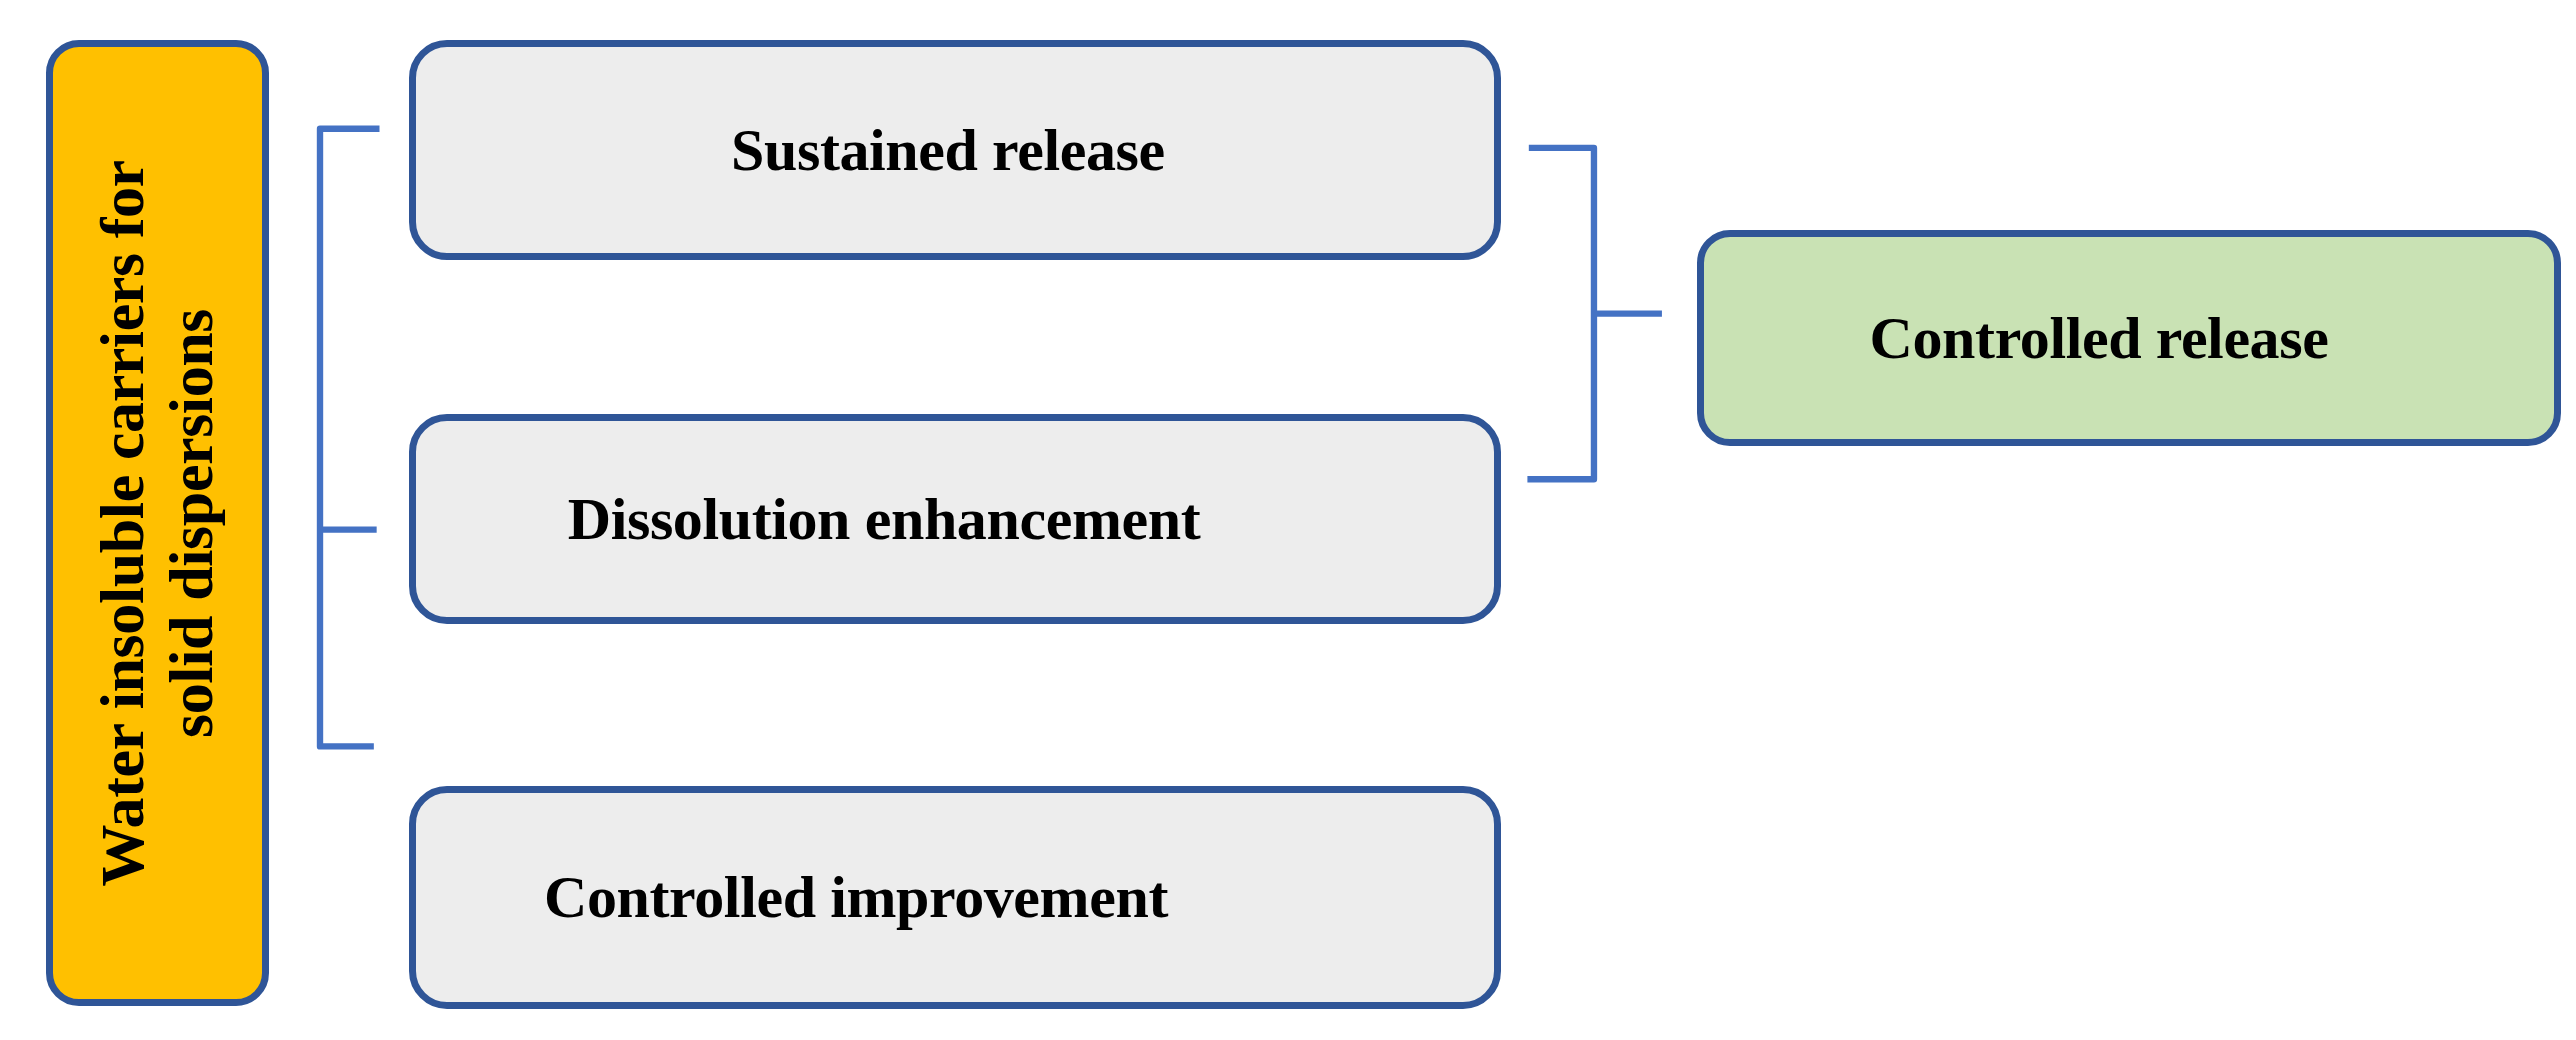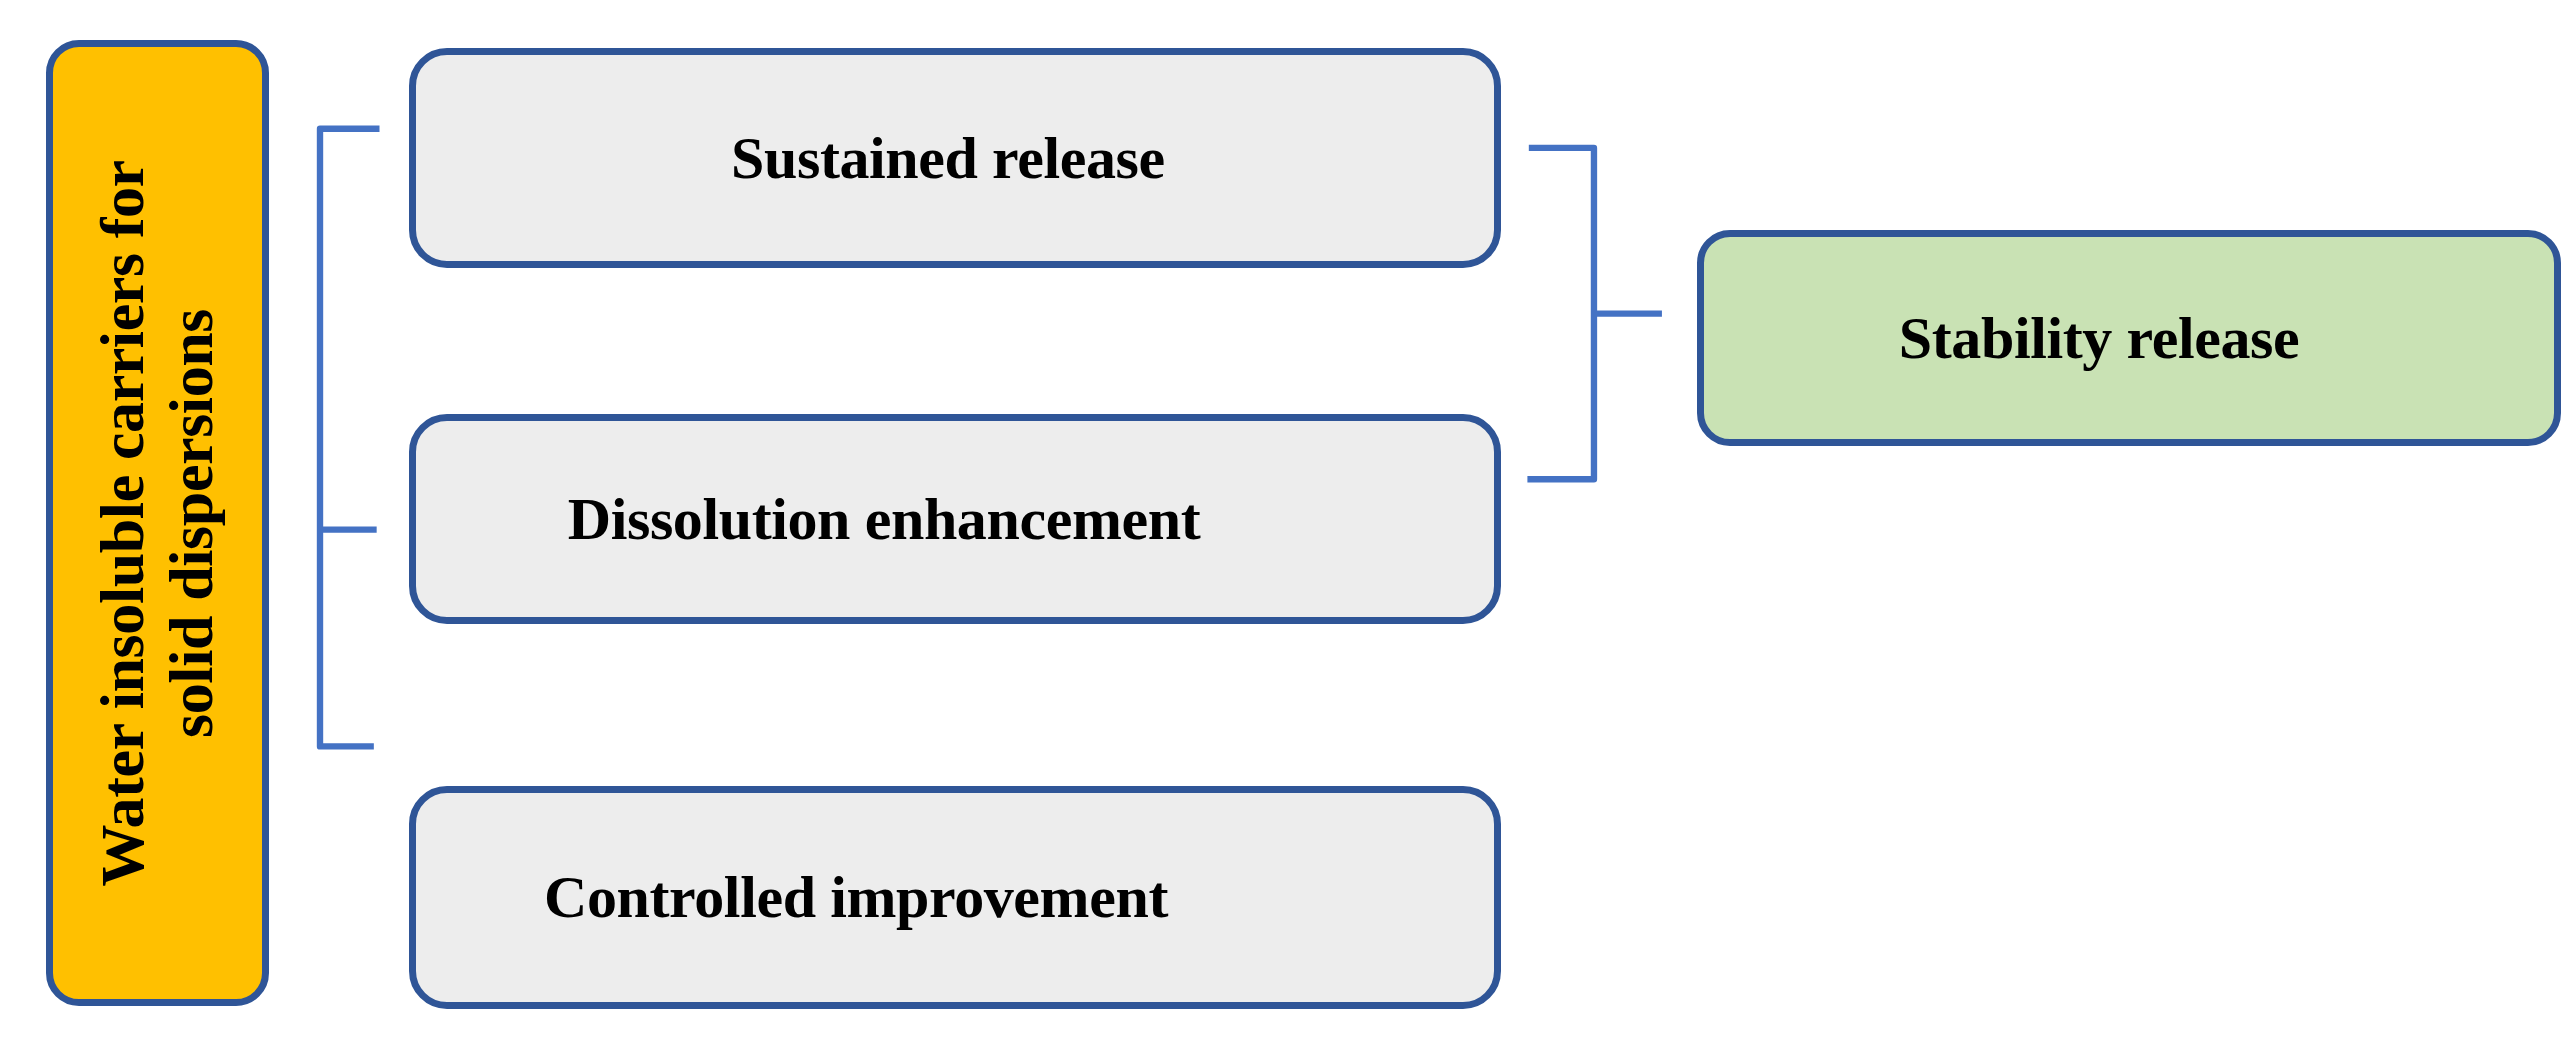--- a/index.html
+++ b/index.html
@@ -54,21 +54,21 @@
 
   
   .mid-node {
     left: 409px;
     width: 1092px;
     background: #EDEDED;
     border-color: #2F5597;
     border-width: 7.8px;
     border-radius: 38px;
   }
-  #mid-node-0 { top: 48px;   height: 220px; padding-left: 17px; }
+  #mid-node-0 { top: 40px;   height: 220px; padding-left: 17px; }
   #mid-node-1 { top: 414px;  height: 210px; }
   #mid-node-2 { top: 786px; height: 223px; }
 
   .mid-node .label {
     font-weight: bold;
     font-size: 60px;
     color: #000000;
     white-space: nowrap;
     letter-spacing: -0.4px;
   }
@@ -137,17 +137,17 @@
 
   <div class="node mid-node" id="mid-node-2">
     <span class="label">Controlled improvement</span>
   </div>
 
   <svg class="brace" id="brace-right" viewBox="0 0 210 500">
     <path d="M 8 14 L 100 14 L 100 248 L 196 248 M 100 248 L 100 482 L 6 482" stroke-width="9"></path>
   </svg>
 
   <div class="node" id="result-node">
-    <span class="label">Stability release</span>
+    <span class="label">Controlled release</span>
   </div>
 
 </div>
 
 
 </body></html>

